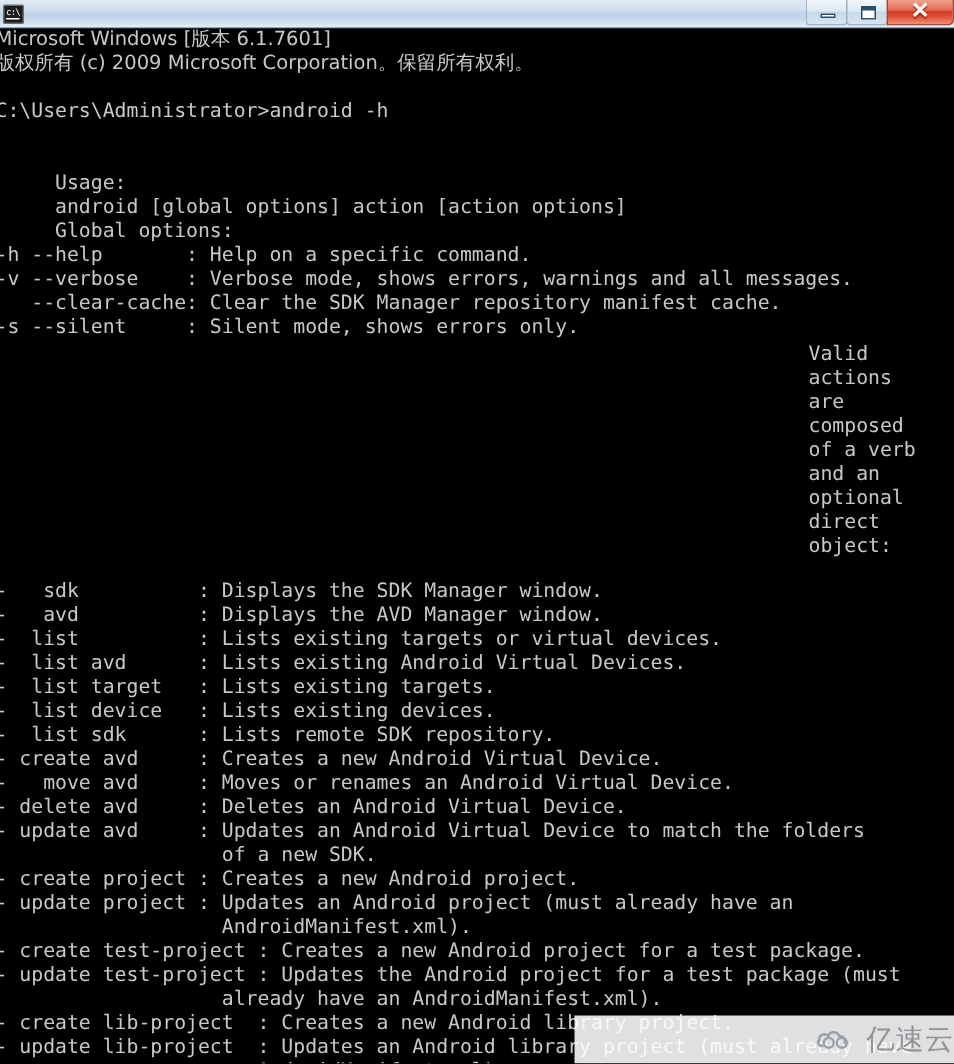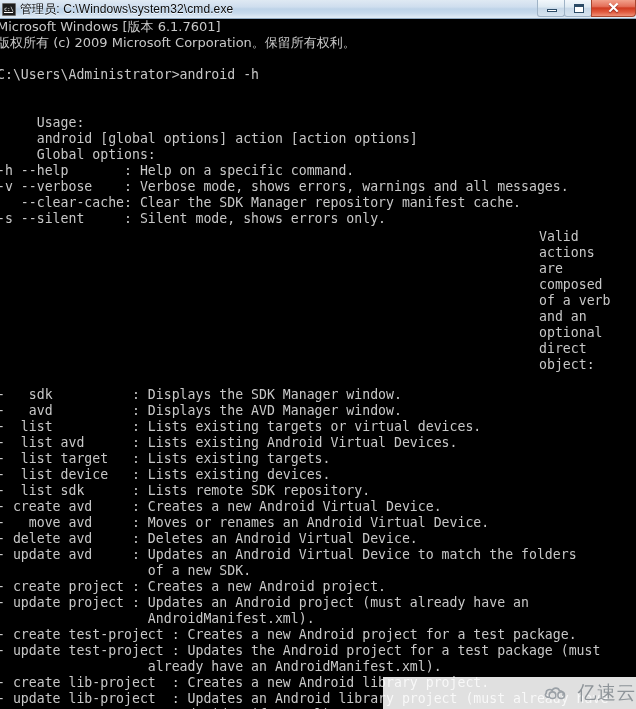--- a/index.html
+++ b/index.html
@@ -220,21 +220,20 @@
     letter-spacing: 0.5px;
   }
 </style>
 </head>
 <body>
 
 <div id="window">
 
   <div id="titlebar">
     <div id="titlebar-icon"></div>
-    <div id="titlebar-text">管理员: C:\Windows\system32\cmd.exe</div>
 
     <div id="window-controls">
       <div class="winbtn min" title="Minimize"></div>
       <div class="winbtn max" title="Maximize"></div>
       <div class="winbtn close" title="Close"></div>
     </div>
   </div>
 
   <div id="console">
     <div id="console-lines">

